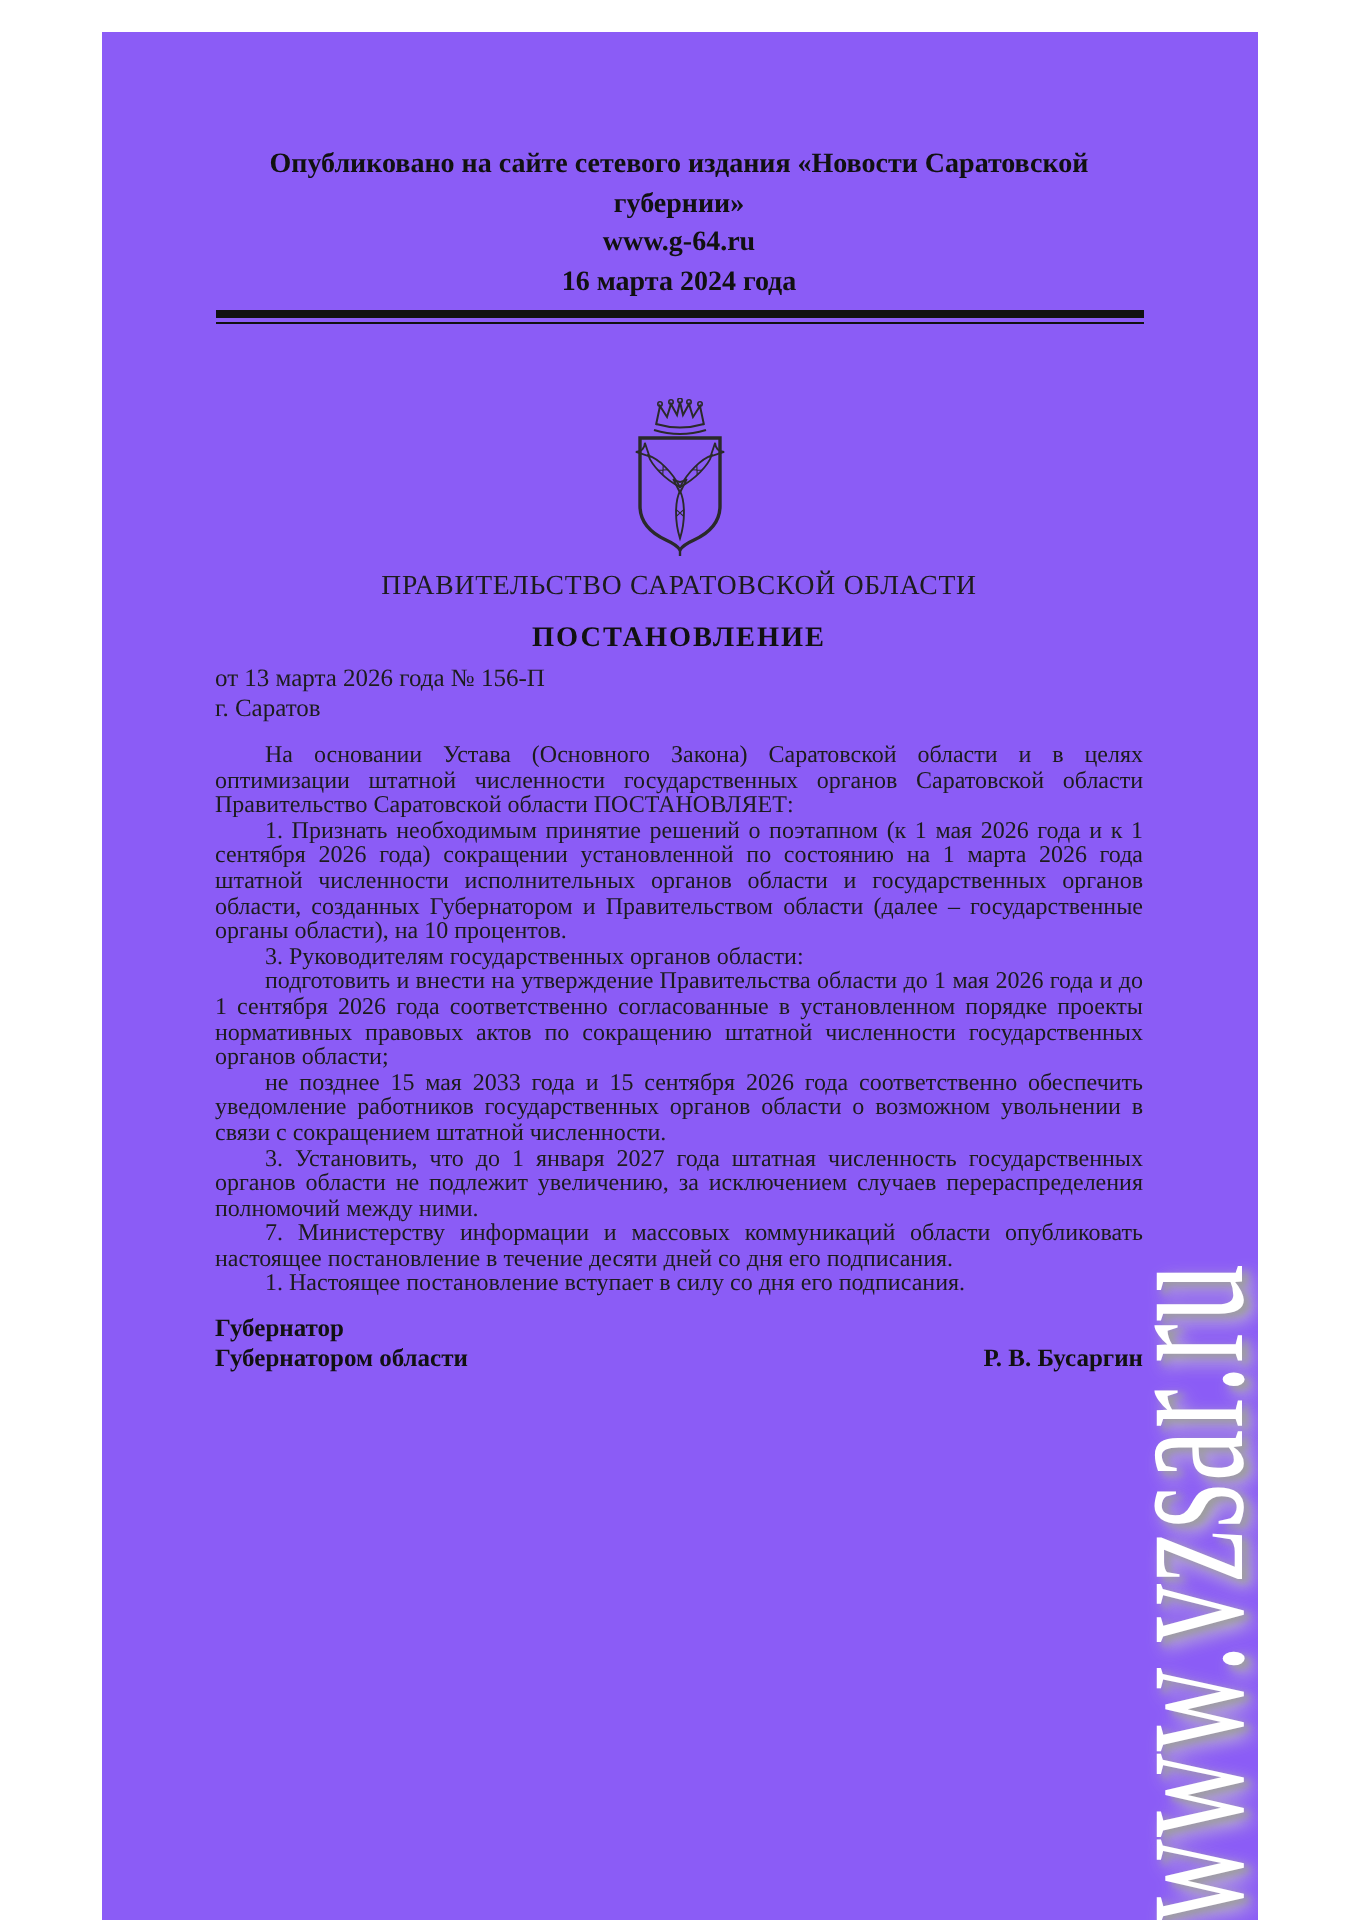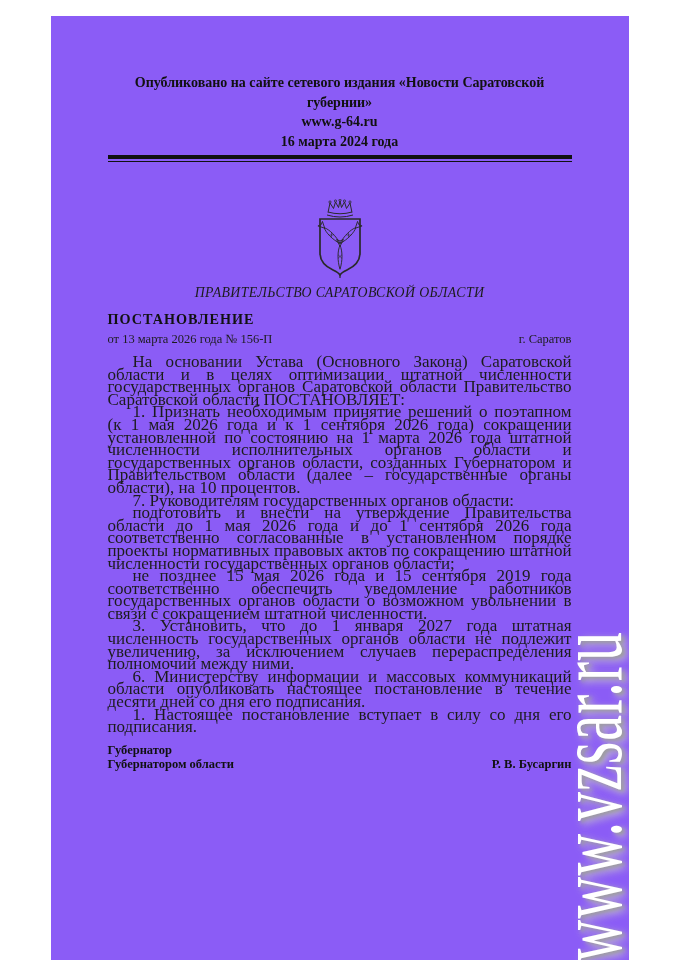--- a/index.html
+++ b/index.html
@@ -28,47 +28,48 @@
   .rule-thin{height:1.5px;background:#111;margin-top:2px;}
 
   .emblem{display:block;margin:37px auto 0;}
 
   .authority{
     margin-top:6px;
     text-align:center;
     font-size:13.8px;
     line-height:16px;
     letter-spacing:0.4px;
-    font-style:italic;
   }
   .doctype{
     margin-top:10px;
+    text-align:center;
     font-size:14.2px;
     font-weight:bold;
     line-height:16px;
     letter-spacing:1px;
     color:#111;
   }
   .daterow{
     margin-top:5px;
     display:flex;
     justify-content:space-between;
     font-size:12.5px;
     line-height:15px;
+    flex-direction:column;
   }
   .doc-title{
     margin-top:11px;
     font-weight:bold;
     font-size:13.5px;
     line-height:17px;
     color:#111;
   }
   .bodytext{
     margin-top:9px;
-    font-size:17px;
+    font-size:12px;
     line-height:12.6px;
     text-align:justify;
   }
   .bodytext p{margin:0;text-indent:25px;}
 
   .signature{
     margin-top:9px;
     display:flex;
     justify-content:space-between;
     align-items:flex-end;
@@ -145,25 +146,25 @@
 
     <div class="daterow">
       <span>от 13 марта 2026 года № 156-П</span>
       <span>г. Саратов</span>
     </div>
 
 
     <div class="bodytext">
       <p>На основании Устава (Основного Закона) Саратовской области и в целях оптимизации штатной численности государственных органов Саратовской области Правительство Саратовской области ПОСТАНОВЛЯЕТ:</p>
       <p>1. Признать необходимым принятие решений о поэтапном (к 1 мая 2026 года и к 1 сентября 2026 года) сокращении установленной по состоянию на 1 марта 2026 года штатной численности исполнительных органов области и государственных органов области, созданных Губернатором и Правительством области (далее – государственные органы области), на 10 процентов.</p>
-      <p>7. Руководителям государственных органов области:</p>
+      <p>3. Руководителям государственных органов области:</p>
       <p>подготовить и внести на утверждение Правительства области до 1 мая 2026 года и до 1 сентября 2026 года соответственно согласованные в установленном порядке проекты нормативных правовых актов по сокращению штатной численности государственных органов области;</p>
-      <p>не позднее 15 мая 2026 года и 15 сентября 2019 года соответственно обеспечить уведомление работников государственных органов области о возможном увольнении в связи с сокращением штатной численности.</p>
+      <p>не позднее 15 мая 2033 года и 15 сентября 2026 года соответственно обеспечить уведомление работников государственных органов области о возможном увольнении в связи с сокращением штатной численности.</p>
       <p>3. Установить, что до 1 января 2027 года штатная численность государственных органов области не подлежит увеличению, за исключением случаев перераспределения полномочий между ними.</p>
-      <p>6. Министерству информации и массовых коммуникаций области опубликовать настоящее постановление в течение десяти дней со дня его подписания.</p>
+      <p>7. Министерству информации и массовых коммуникаций области опубликовать настоящее постановление в течение десяти дней со дня его подписания.</p>
       <p>1. Настоящее постановление вступает в силу со дня его подписания.</p>
     </div>
 
     <div class="signature">
       <div>
         <div>Губернатор</div>
         <div>Губернатором области</div>
       </div>
       <div>Р. В. Бусаргин</div>
     </div>

